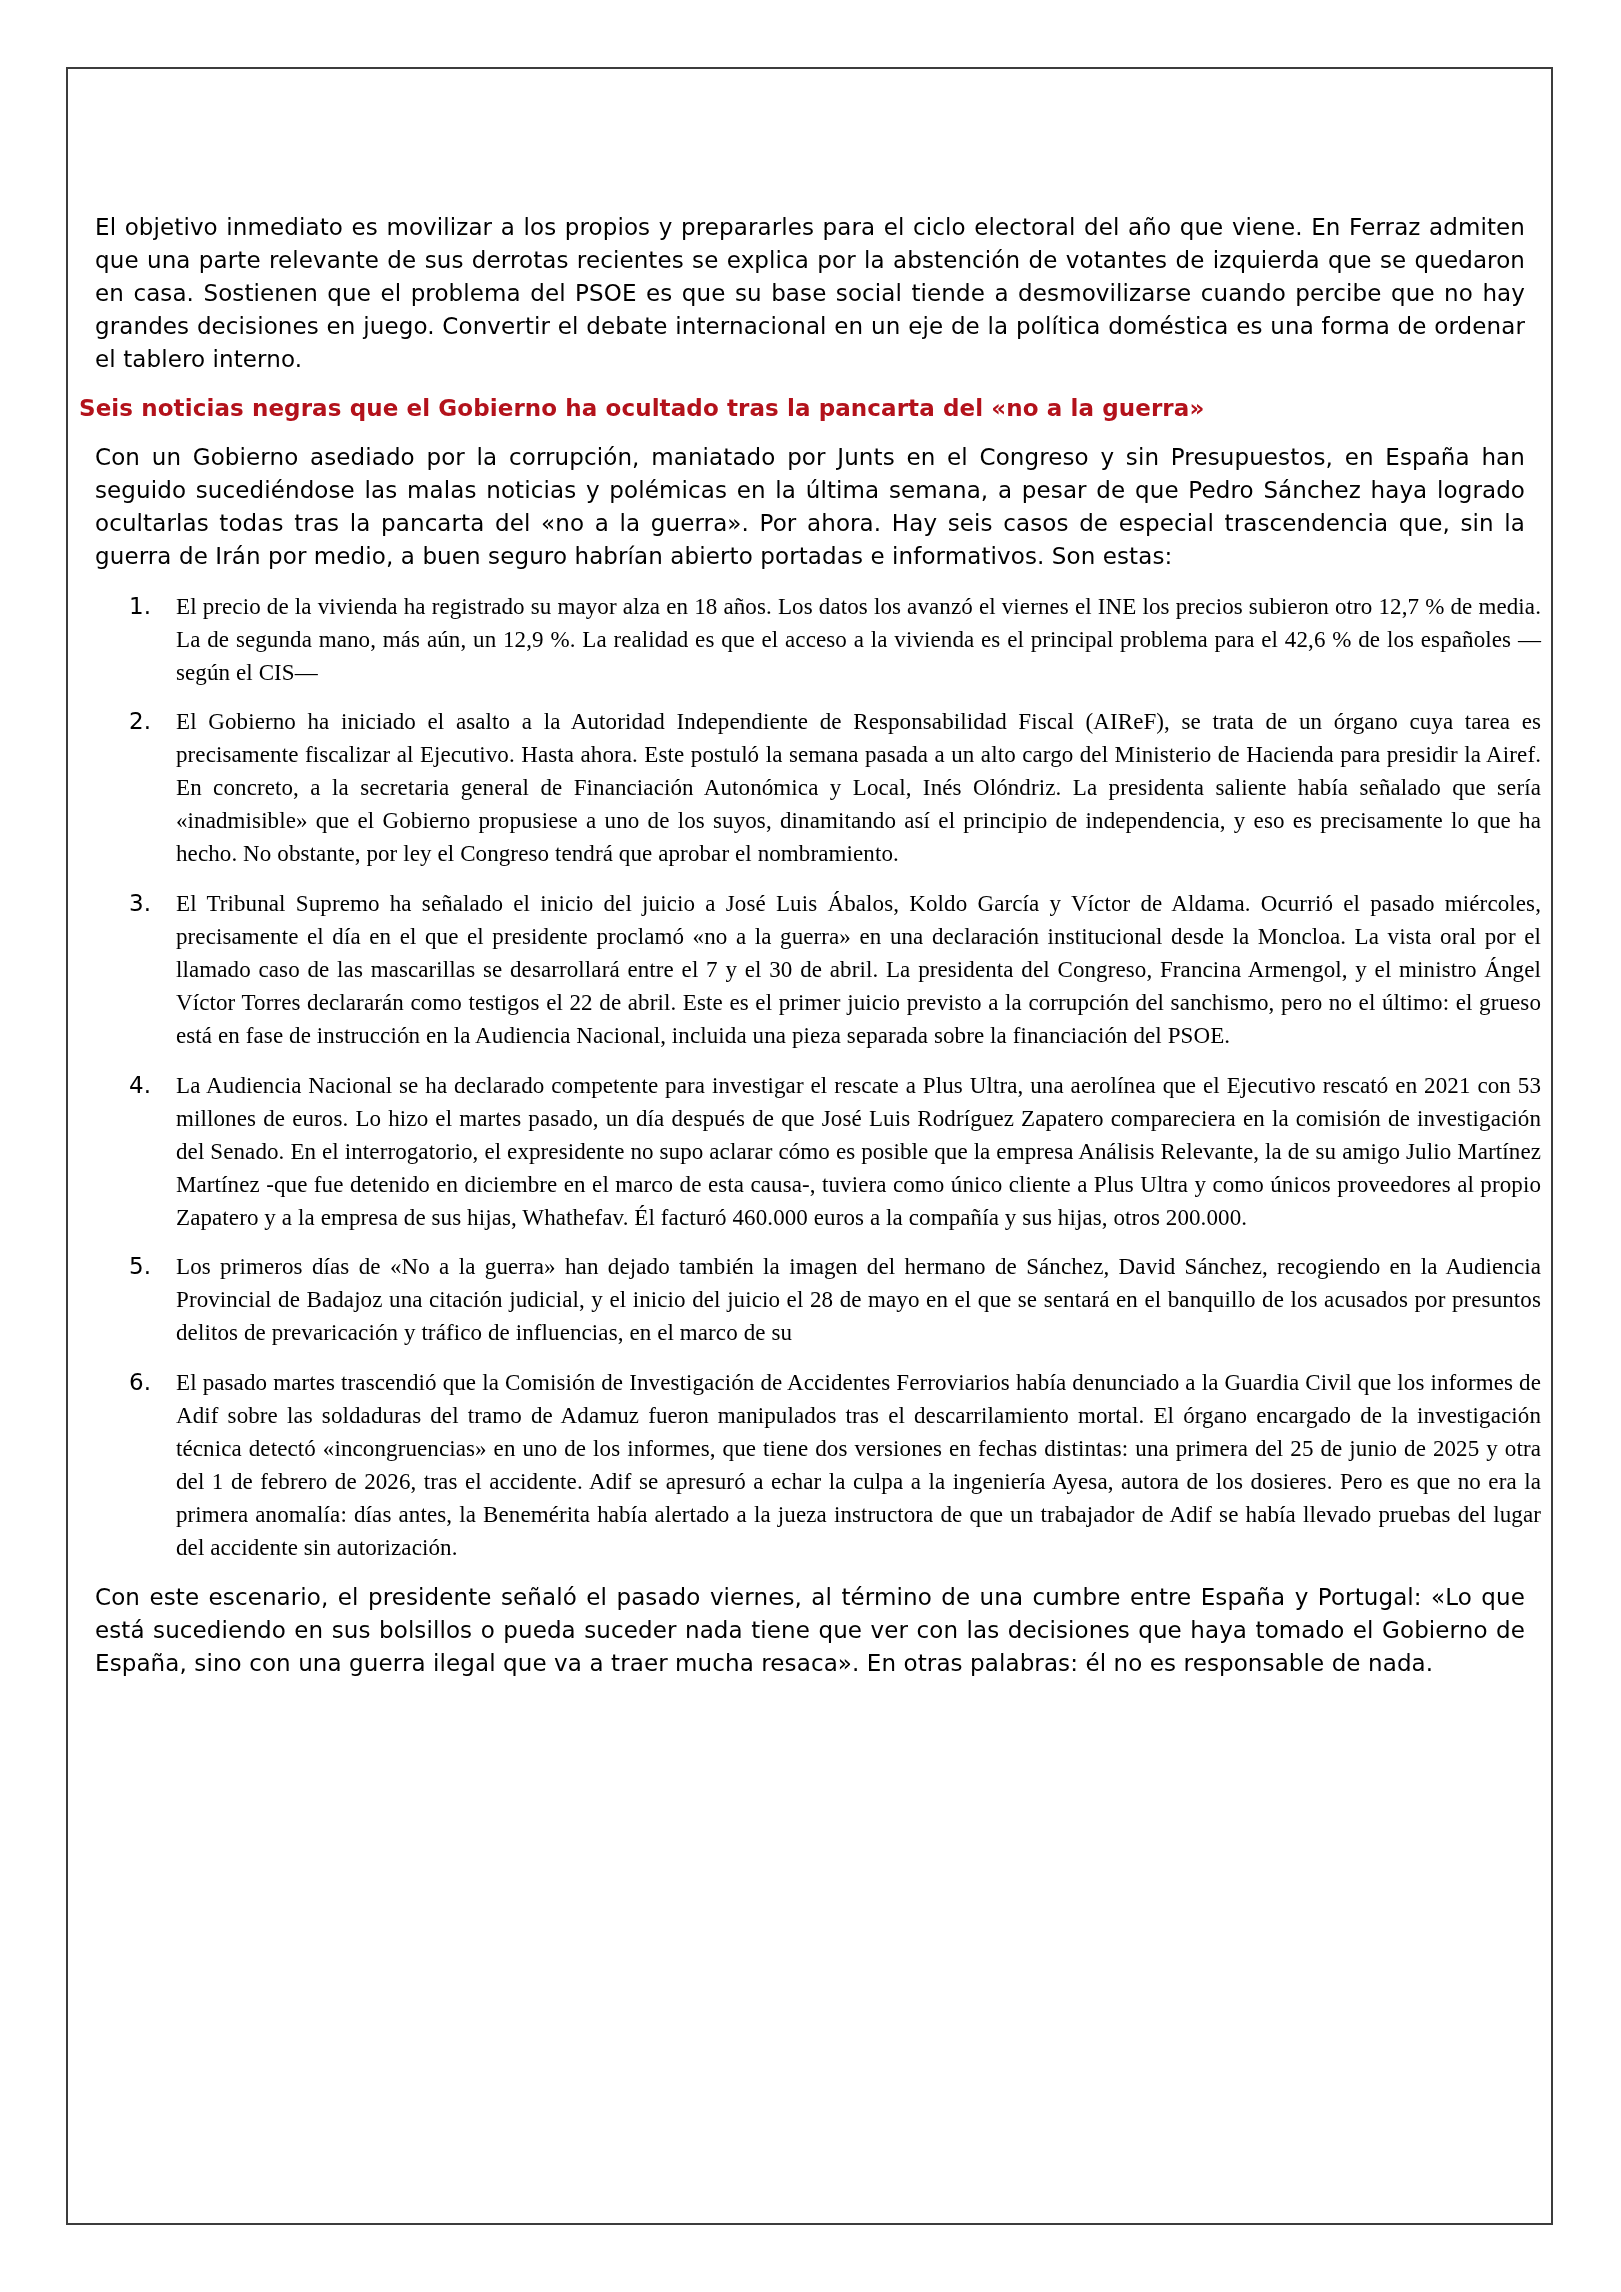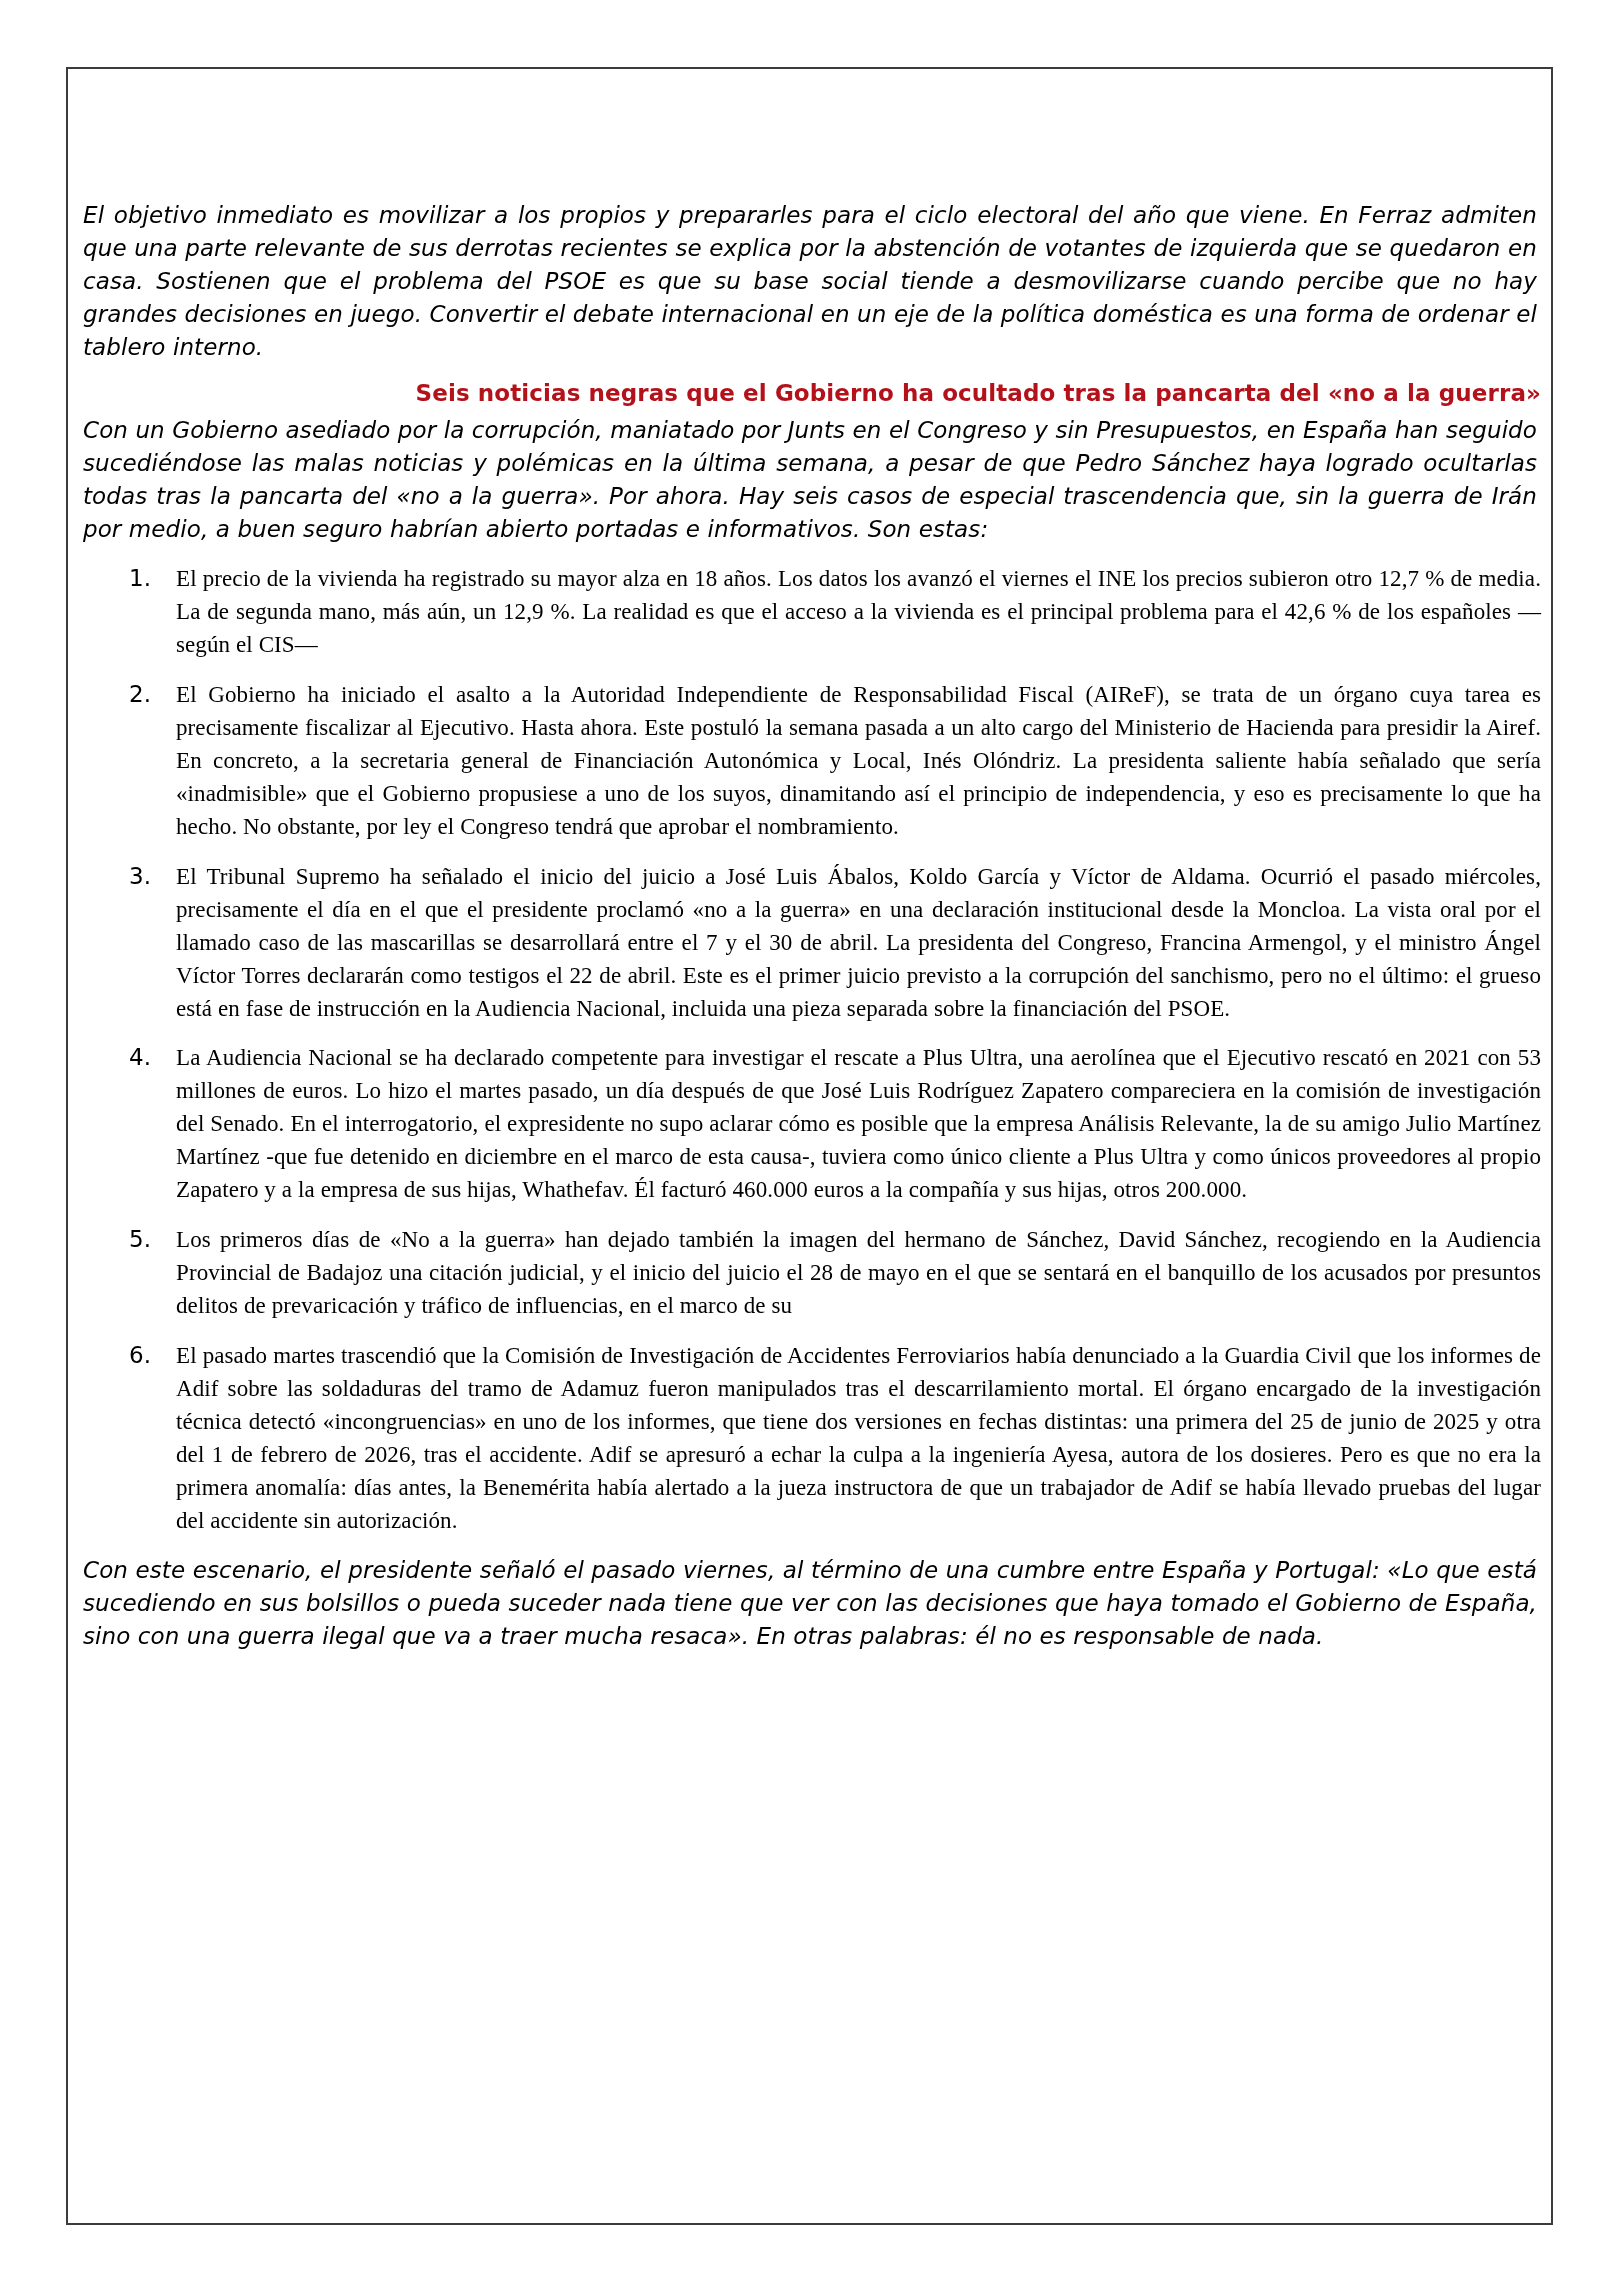--- a/index.html
+++ b/index.html
@@ -27,23 +27,22 @@
   .content {
     position: absolute;
     left: 79px;
     top: 195px;
     width: 1462px;
     font-size: 23px;
     line-height: 33px;
     letter-spacing: 0.1px;
   }
   .content p {
-    margin: 4px;
+    margin: 16px;
     text-align: justify;
-    font-style: italic;
   }
   .section-heading {
     margin: 12.7px 0 0 0;
     font-size: 23px;
     line-height: 33px;
     font-weight: bold;
     color: #b3121b;
     text-align: left;
   }
   ol.news-list {
@@ -71,21 +70,21 @@
   }
 </style>
 </head>
 <body>
 
 <div class="page-frame"></div>
 
 <div class="content">
   <p>El objetivo inmediato es movilizar a los propios y prepararles para el ciclo electoral del año que viene. En Ferraz admiten que una parte relevante de sus derrotas recientes se explica por la abstención de votantes de izquierda que se quedaron en casa. Sostienen que el problema del PSOE es que su base social tiende a desmovilizarse cuando percibe que no hay grandes decisiones en juego. Convertir el debate internacional en un eje de la política doméstica es una forma de ordenar el tablero interno.</p>
 
-  <h2 class="section-heading" style="color: rgb(179, 18, 27); text-align: right;">Seis noticias negras que el Gobierno ha ocultado tras la pancarta del «no a la guerra»</h2>
+  <h2 class="section-heading" style="color: rgb(179, 18, 27);">Seis noticias negras que el Gobierno ha ocultado tras la pancarta del «no a la guerra»</h2>
 
   <p>Con un Gobierno asediado por la corrupción, maniatado por Junts en el Congreso y sin Presupuestos, en España han seguido sucediéndose las malas noticias y polémicas en la última semana, a pesar de que Pedro Sánchez haya logrado ocultarlas todas tras la pancarta del «no a la guerra». Por ahora. Hay seis casos de especial trascendencia que, sin la guerra de Irán por medio, a buen seguro habrían abierto portadas e informativos. Son estas:</p>
 
   <ol class="news-list">
     <li>
       <span class="num">1.</span>
       <span class="item-text">El precio de la vivienda ha registrado su mayor alza en 18 años. Los datos los avanzó el viernes el INE los precios subieron otro 12,7 % de media. La de segunda mano, más aún, un 12,9 %. La realidad es que el acceso a la vivienda es el principal problema para el 42,6 % de los españoles —según el CIS—</span>
     </li>
     <li>
       <span class="num">2.</span>

